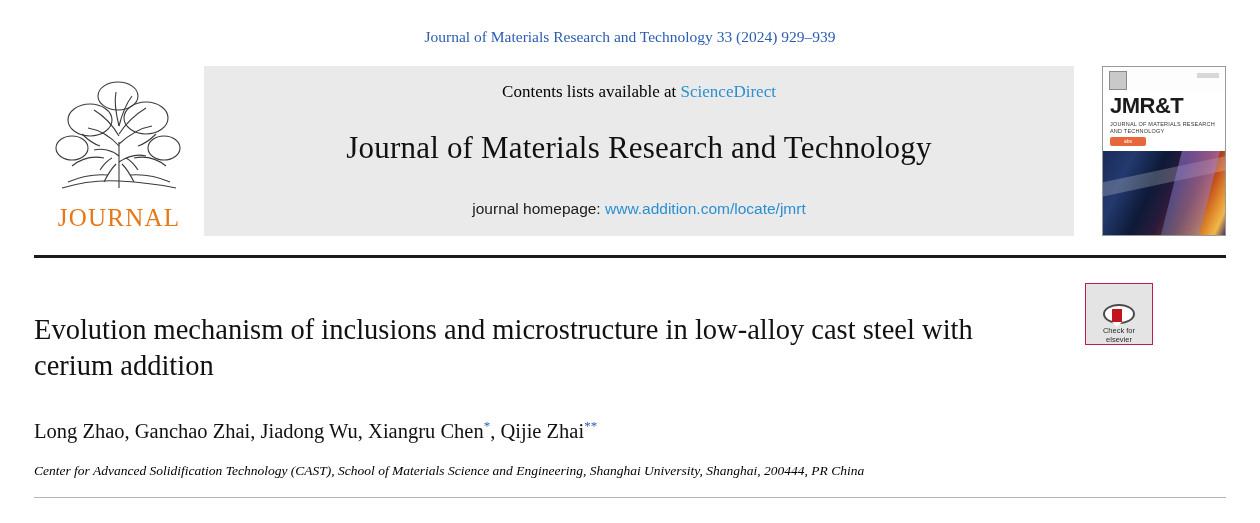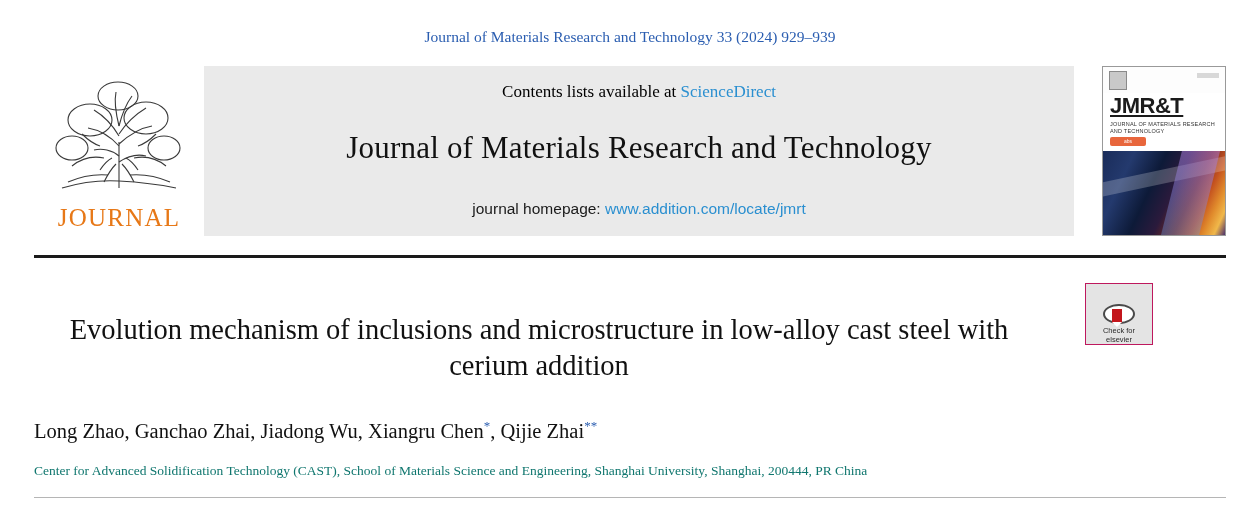--- a/index.html
+++ b/index.html
@@ -151,21 +151,20 @@
   }
   .cover-jmrt {
     position: absolute;
     top: 26px;
     left: 7px;
     font-family: "Liberation Sans", sans-serif;
     font-weight: bold;
     font-size: 22px;
     color: #1b1b1b;
     letter-spacing: -0.5px;
-    text-decoration: underline;
   }
   .cover-sub {
     position: absolute;
     top: 54px;
     left: 7px;
     font-family: "Liberation Sans", sans-serif;
     font-size: 5.5px;
     line-height: 7px;
     color: #333;
     letter-spacing: 0.2px;
@@ -226,21 +225,20 @@
   
   .article-title {
     position: absolute;
     top: 312px;
     left: 34px;
     width: 1010px;
     font-family: "Liberation Serif", serif;
     font-size: 28.5px;
     line-height: 36px;
     color: #111;
-    text-align: center;
   }
   .authors {
     position: absolute;
     top: 418px;
     left: 34px;
     width: 1010px;
     font-family: "Liberation Serif", serif;
     font-size: 20.5px;
     color: #111;
   }
@@ -248,22 +246,23 @@
     color: #2a5db0;
     font-size: 13px;
     vertical-align: super;
   }
   .affiliation {
     position: absolute;
     top: 463px;
     left: 34px;
     width: 1100px;
     font-family: "Liberation Serif", serif;
+    font-style: italic;
     font-size: 13.5px;
-    color: #0f766e;
+    color: #000000;
   }
   .bottom-rule {
     position: absolute;
     top: 497px;
     left: 34px;
     width: 1192px;
     height: 1px;
     background: #b5b5b5;
   }
 

